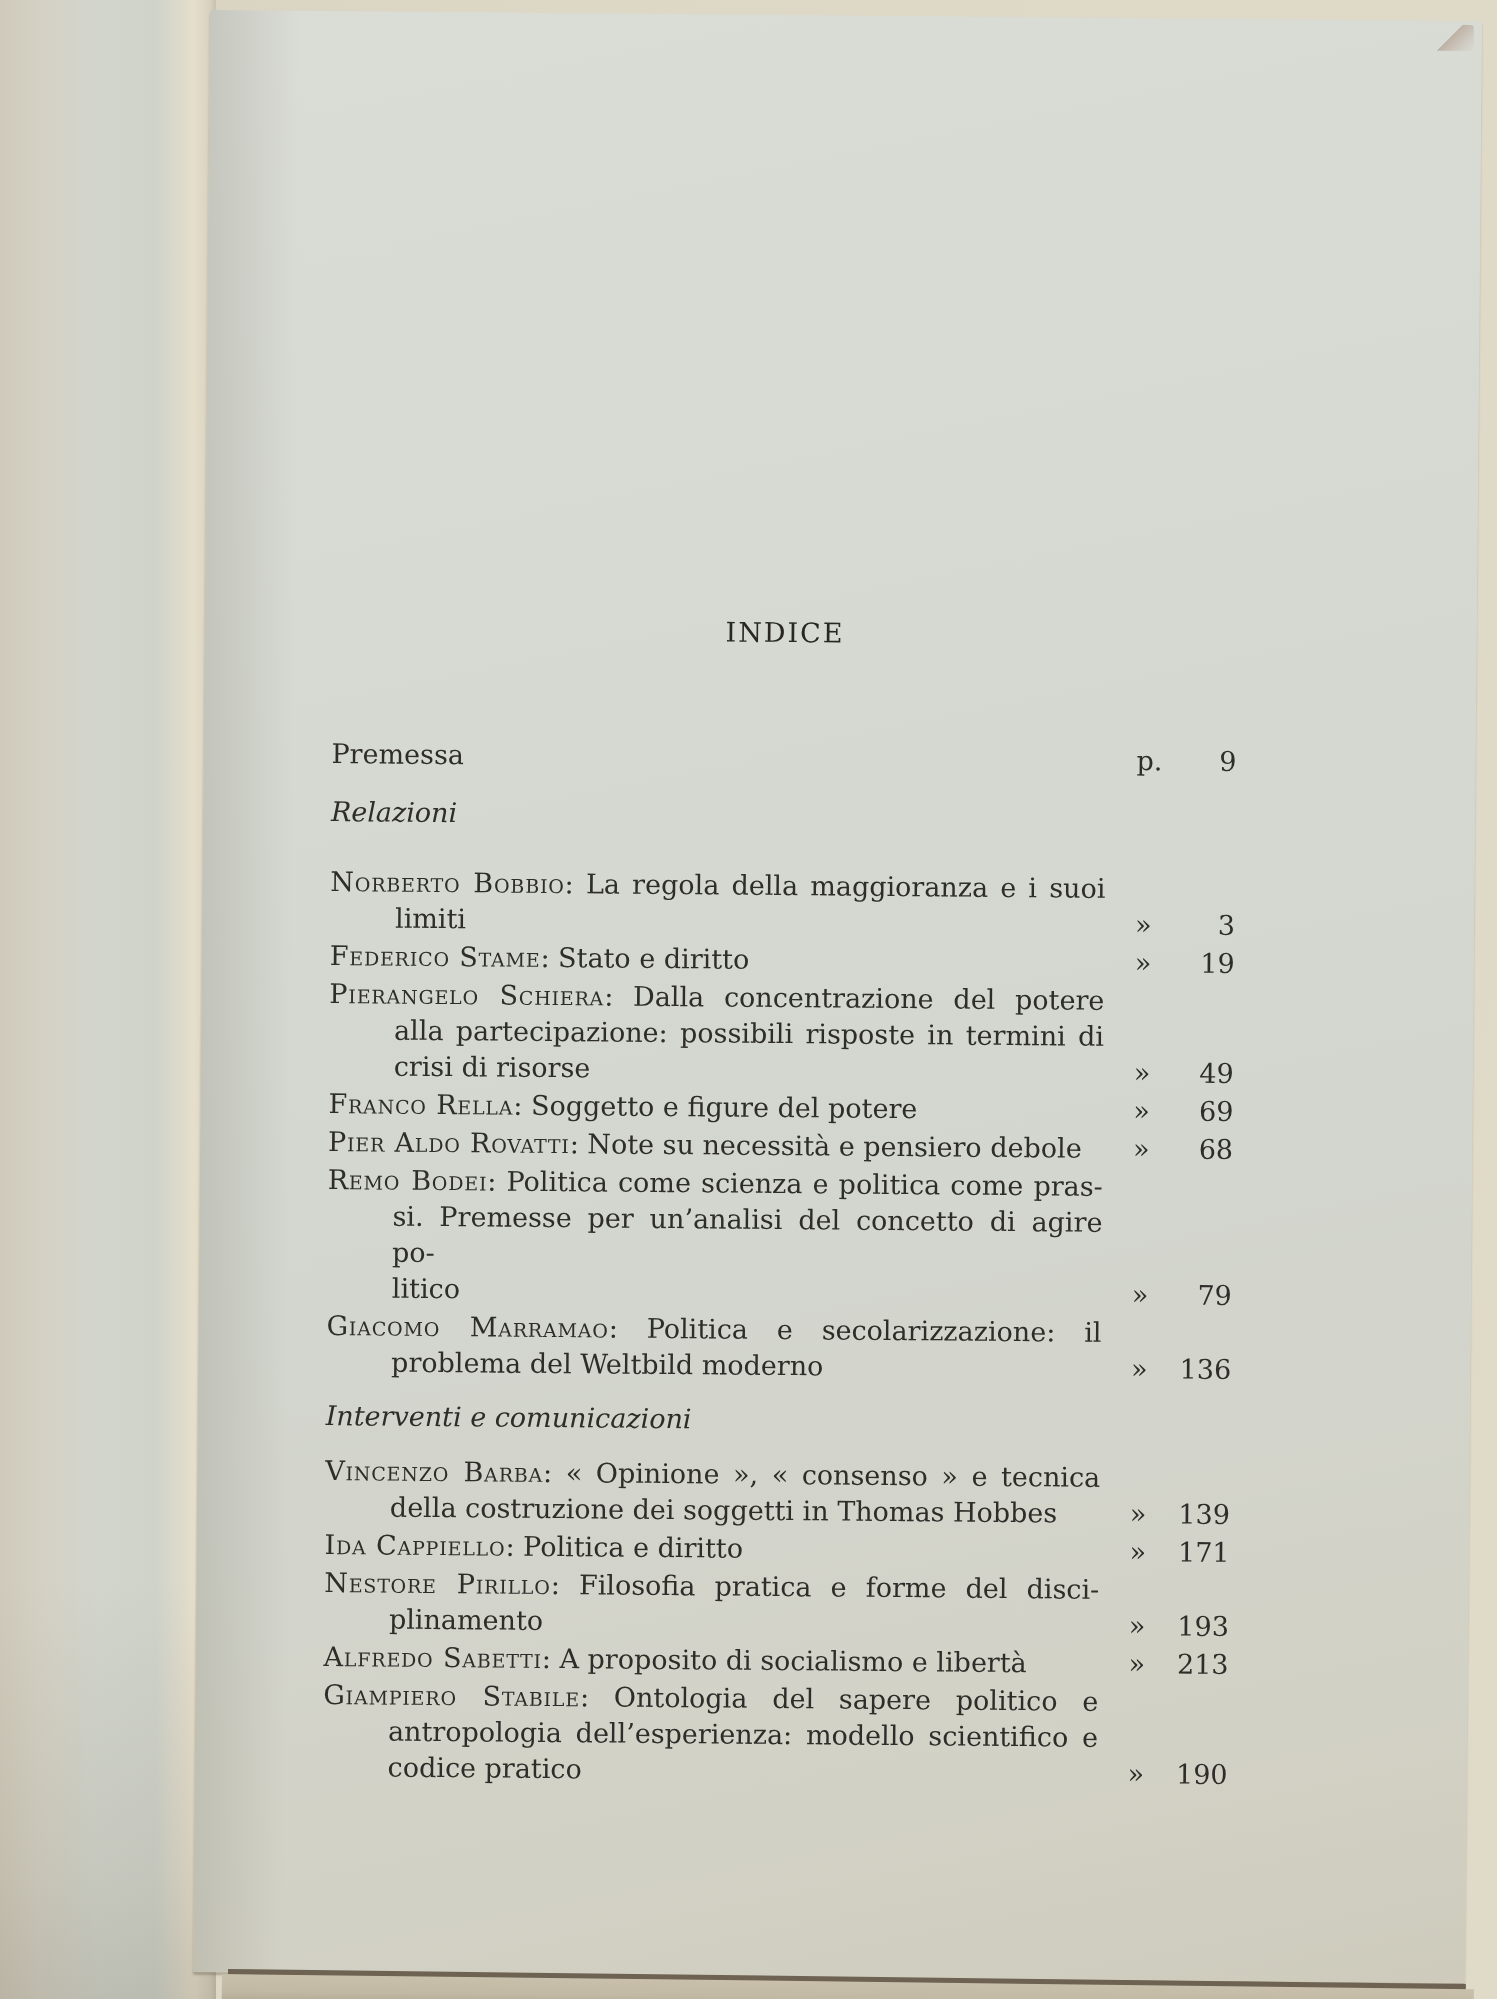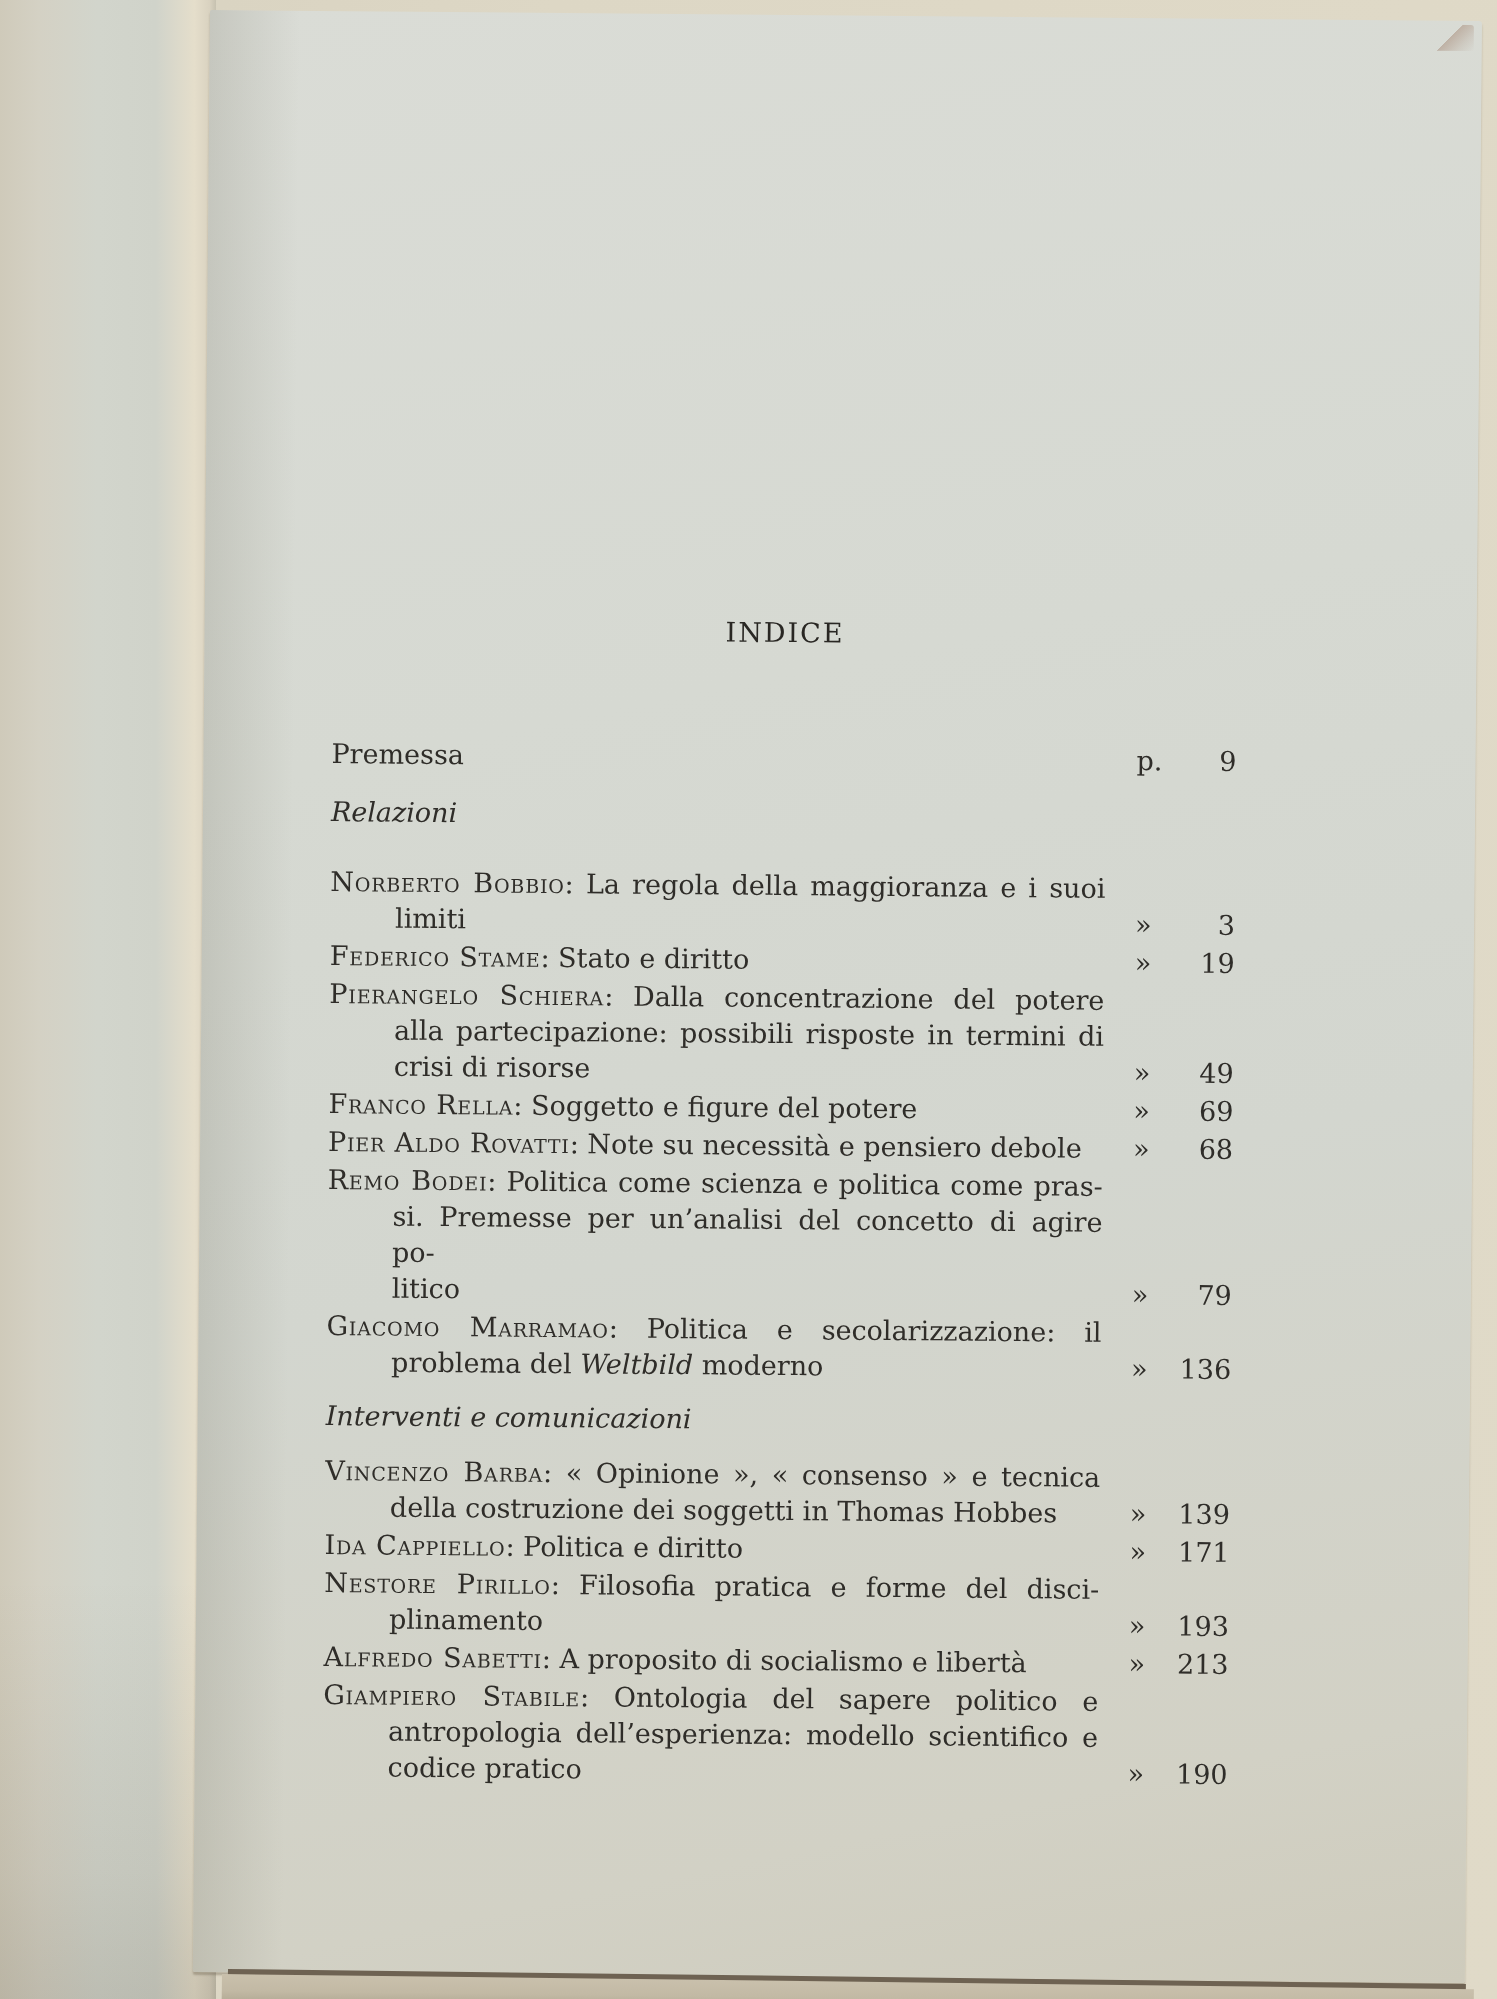--- a/index.html
+++ b/index.html
@@ -56,21 +56,21 @@
   .heading{font-style:italic;}
   .heading.relazioni{margin-bottom:34px;}
   .heading.interventi{margin-top:18px;margin-bottom:19px;}
   .row{display:flex;align-items:flex-end;margin-bottom:2px;}
   .row.premessa{margin-bottom:22px;}
   .txt{width:775px;}
   .line{text-align:justify;}
   .line.jl{text-align-last:justify;}
   .line.cont{padding-left:65px;}
   .sc{font-variant:small-caps;letter-spacing:0.03em;}
-  .it{font-style:italic;}
+  .it{}
   .ref{width:100px;margin-left:30px;display:flex;justify-content:space-between;align-items:baseline;}
   .num{min-width:56px;text-align:right;}
 </style>
 </head>
 <body>
 
 <div class="verso"></div>
 <div class="verso-shade"></div>
 
 <div class="page">

